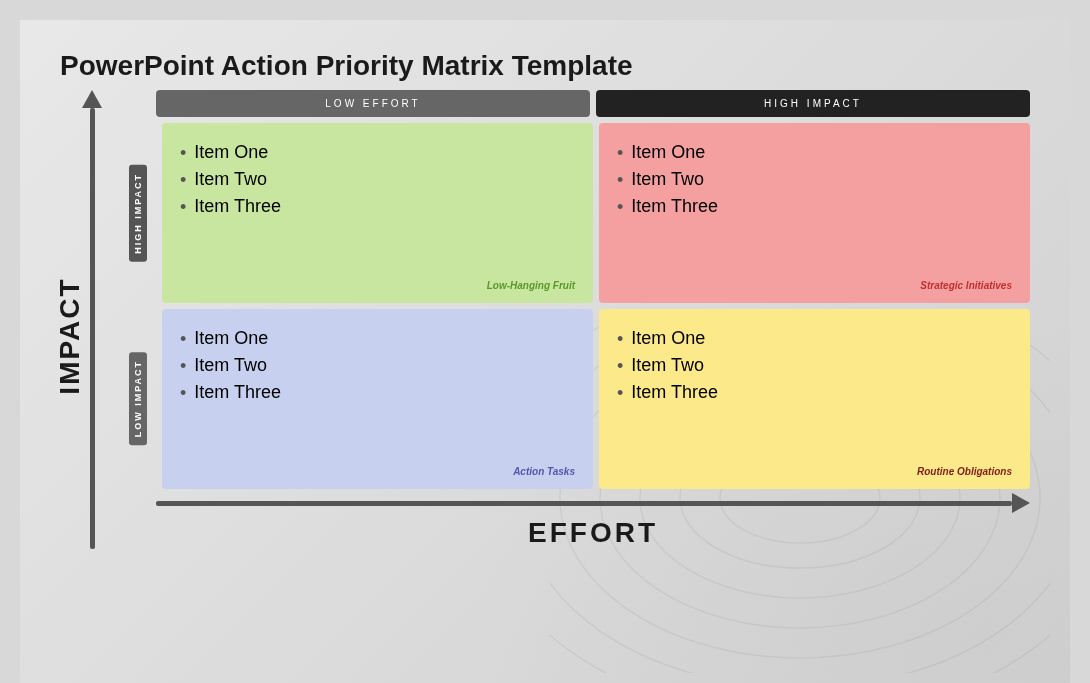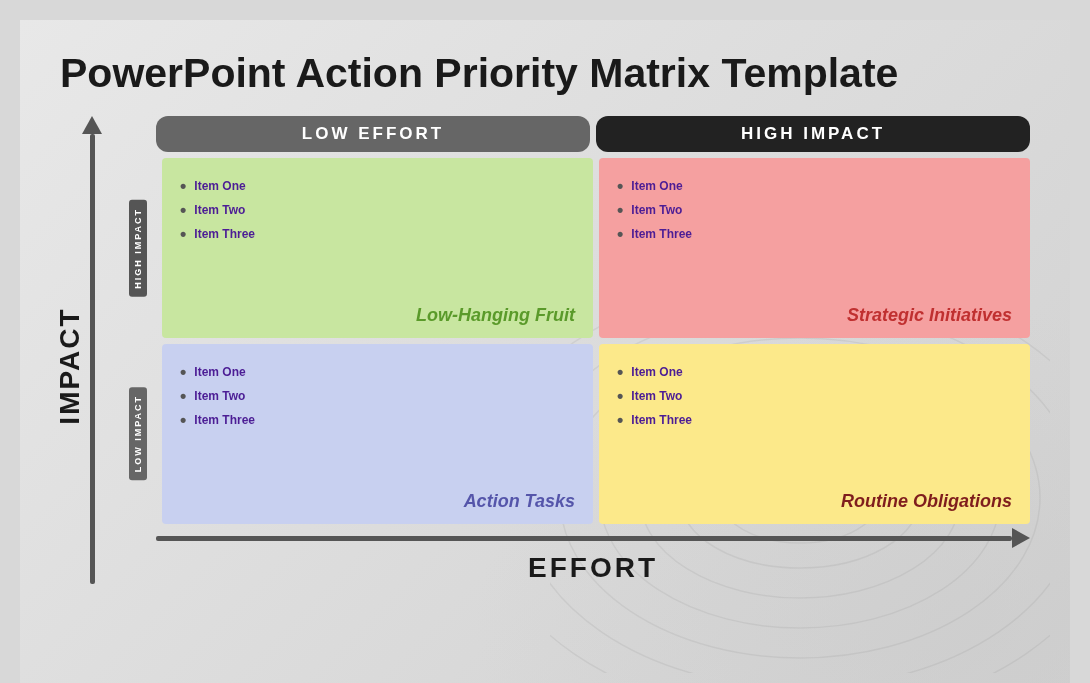--- a/index.html
+++ b/index.html
@@ -29,24 +29,24 @@
       position: absolute;
       bottom: 0;
       right: 0;
       width: 600px;
       height: 400px;
       background: radial-gradient(ellipse at 80% 80%, rgba(200,200,200,0.4) 0%, transparent 70%);
       pointer-events: none;
     }
 
     .page-title {
-      font-size: 41px;
+      font-size: 28px;
       font-weight: 900;
       color: #1a1a1a;
-      margin-bottom: 19px;
+      margin-bottom: 8px;
       letter-spacing: 0px;
     }
 
     .matrix-container {
       display: flex;
       gap: 0;
       width: 100%;
       position: relative;
     }
 
@@ -109,25 +109,25 @@
       display: flex;
       margin-left: 36px;
       gap: 6px;
       margin-bottom: 6px;
     }
 
     .col-header {
       flex: 1;
       padding: 8px 16px;
       text-align: center;
-      font-size: 17px;
-      font-weight: 700;
+      font-size: 10px;
+      font-weight: 400;
       letter-spacing: 3px;
       color: white;
-      border-radius: 12px;
+      border-radius: 4px;
     }
 
     .col-header-low { background: #666; }
     .col-header-high { background: #222; }
 
     
     .grid-rows {
       display: flex;
       flex-direction: column;
       gap: 6px;
@@ -183,39 +183,38 @@
     .q-red   { background: #f5a0a0; }
     .q-blue  { background: #c8d0f0; }
     .q-yellow{ background: #fce98a; }
 
     .quadrant ul {
       list-style: none;
       padding: 0;
     }
 
     .quadrant ul li {
-      font-size: 12px;
-      color: #4c1d95;
+      font-size: 18px;
+      color: #000000;
       padding: 3px 0;
       display: flex;
       align-items: center;
       gap: 8px;
-      font-weight: bold;
     }
 
     .quadrant ul li::before {
       content: '•';
       font-size: 18px;
       color: #555;
       line-height: 1;
     }
 
     .quadrant-label {
       align-self: flex-end;
-      font-size: 18px;
+      font-size: 10px;
       font-style: italic;
       font-weight: 600;
       margin-top: 8px;
     }
 
     .q-green .quadrant-label { color: #5a9a2a; }
     .q-red   .quadrant-label { color: #c03030; }
     .q-blue  .quadrant-label { color: #5555aa; }
     .q-yellow .quadrant-label { color: #7f1d1d; }
 

